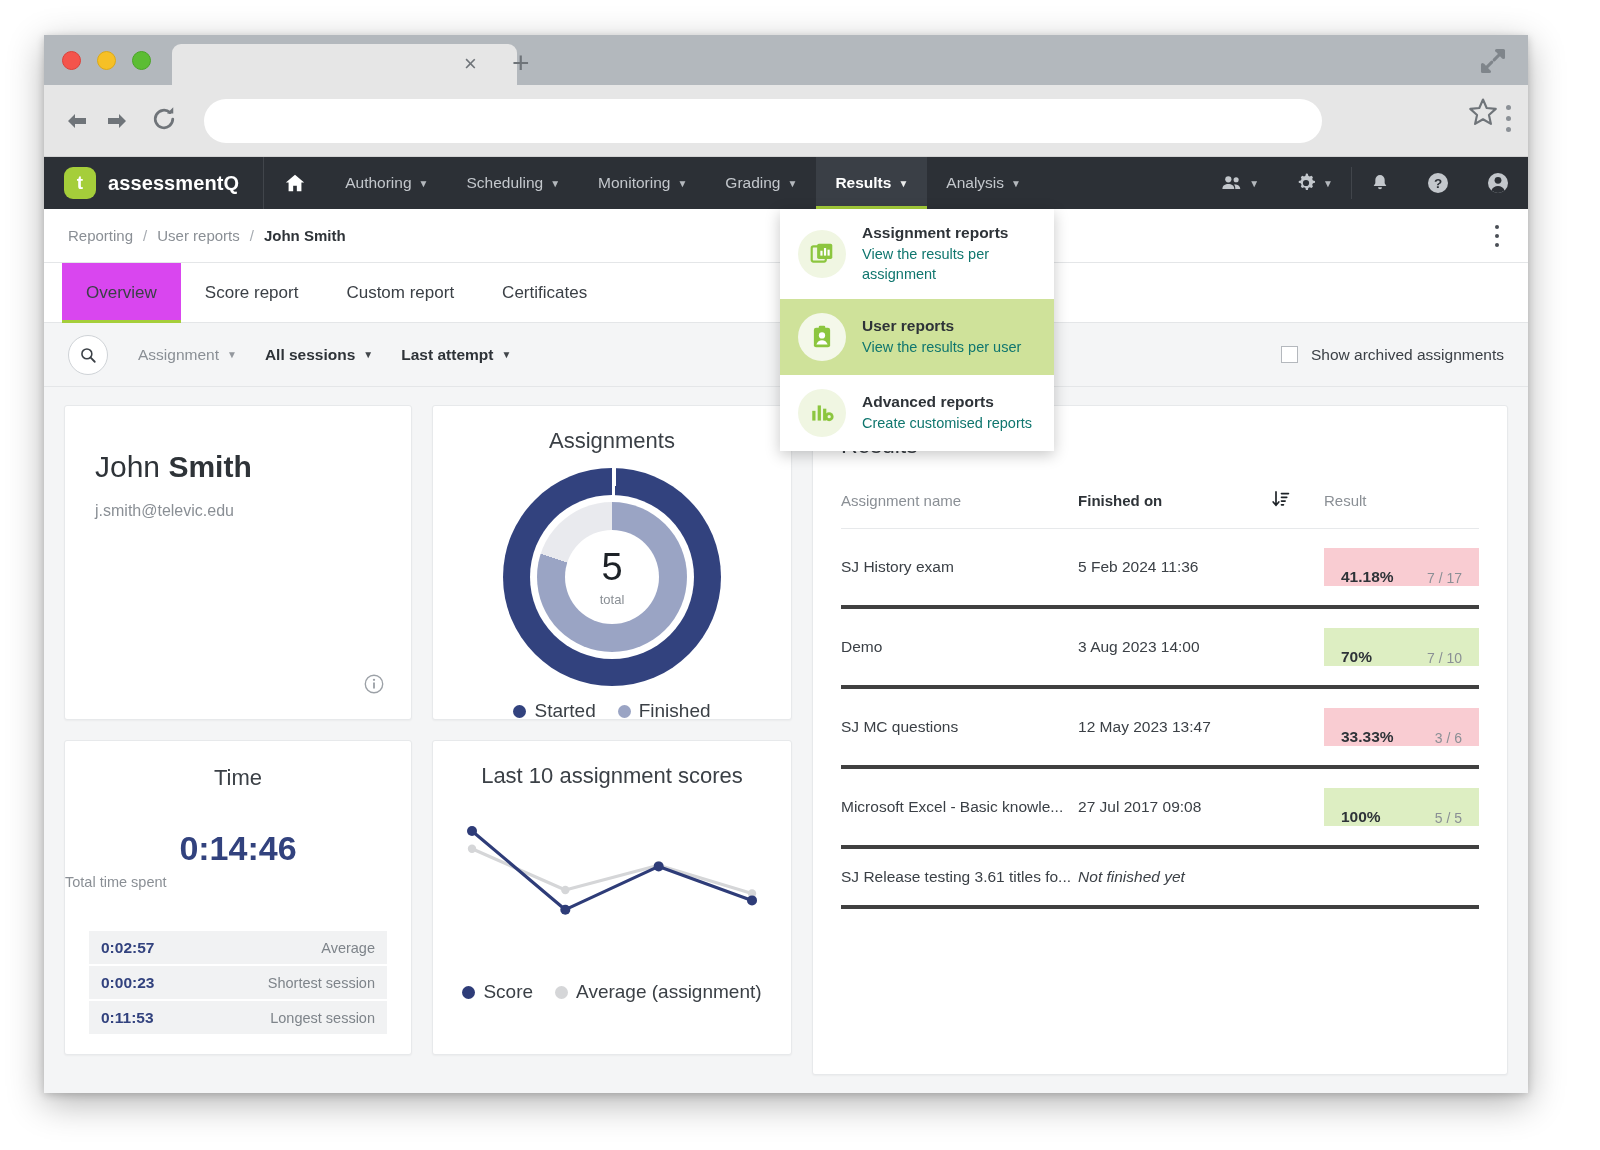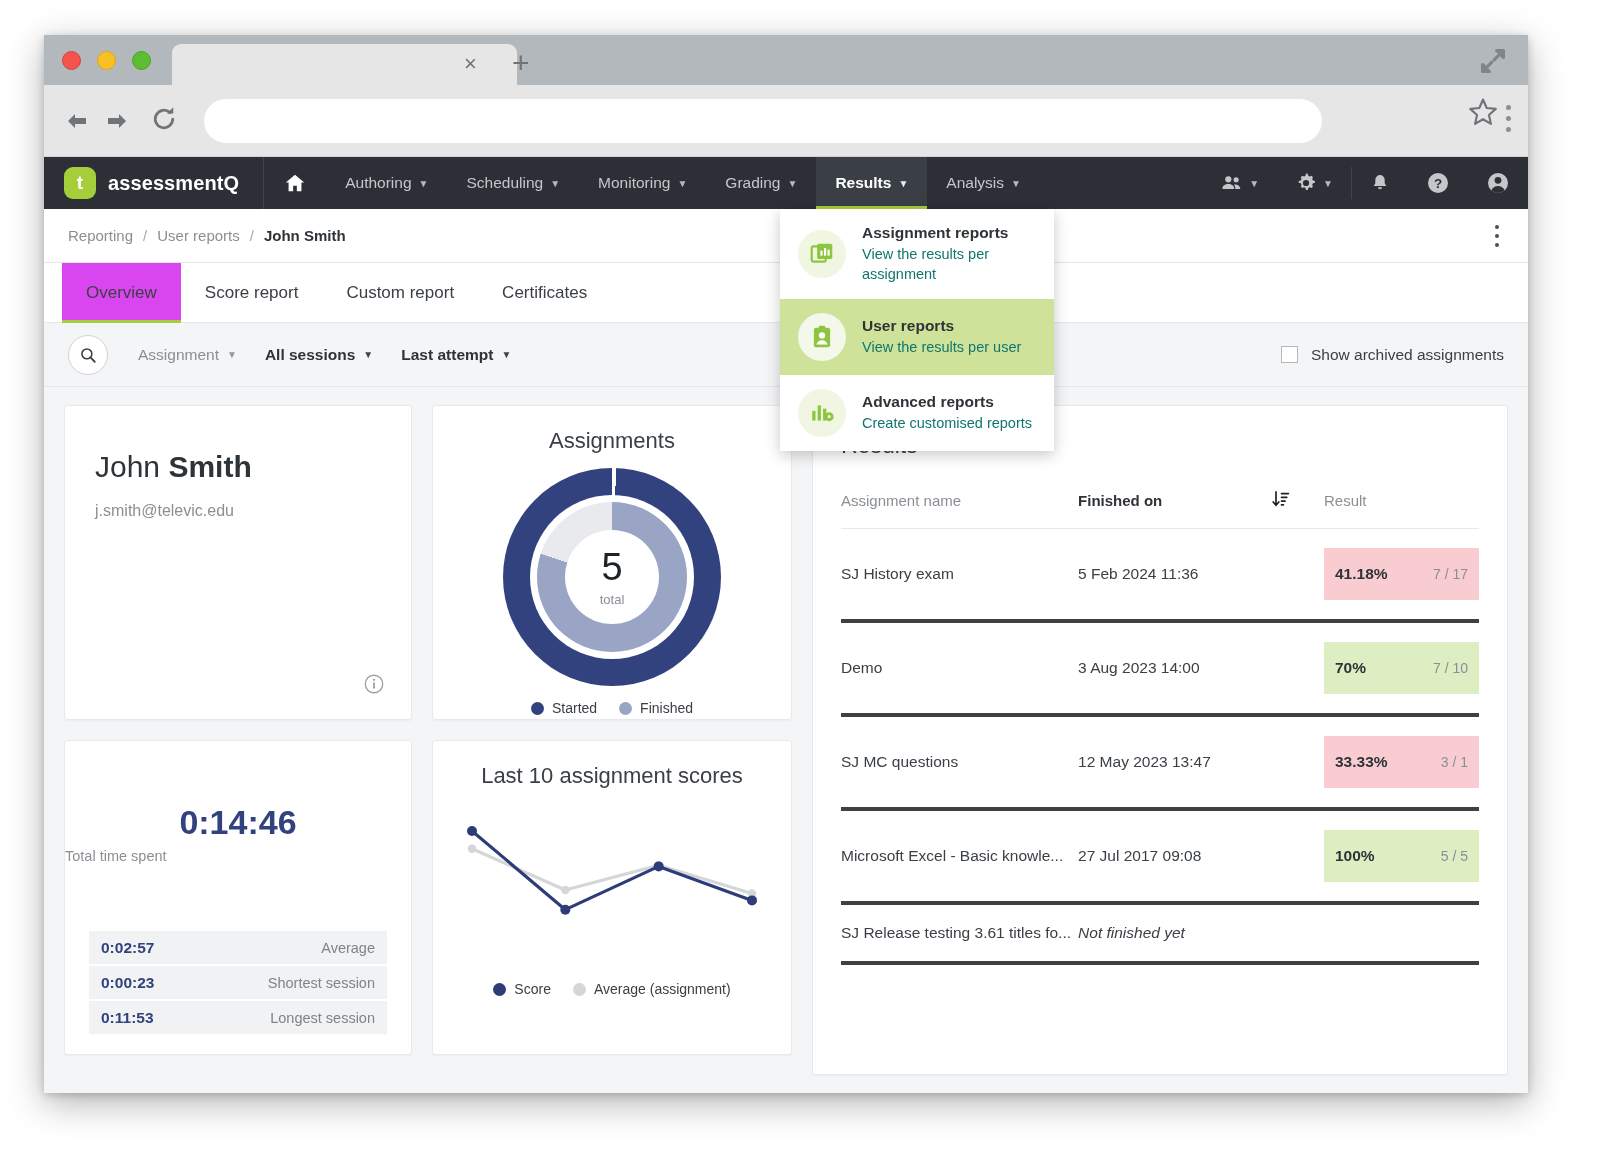--- a/index.html
+++ b/index.html
@@ -213,21 +213,21 @@
     position: absolute; inset: 34px; border-radius: 50%;
     background: conic-gradient(from 0deg, #9aa4c4 0deg 288deg, #e9eaee 288deg 360deg);
   }
   #donut-inner-hole {
     position: absolute; inset: 62px; border-radius: 50%; background: #ffffff;
     display: flex; flex-direction: column; align-items: center; justify-content: center;
   }
   #donut-total-value { font-size: 38px; color: #1d2227; font-weight: 400; line-height: 1; }
   #donut-total-label { font-size: 13px; color: #8a8f95; margin-top: 6px; }
   .legend { display: flex; align-items: center; justify-content: center; gap: 22px; margin-top: 14px; }
-  .legend-item { display: flex; align-items: center; gap: 8px; font-size: 14px; color: #3b4046; }
+  .legend-item { display: flex; align-items: center; gap: 8px; font-size: 19px; color: #3b4046; }
   .legend-dot { width: 13px; height: 13px; border-radius: 50%; }
 
   #time-card { width: 348px; padding-top: 24px; position: relative; }
   #time-total { text-align: center; font-size: 34px; font-weight: 700; color: #32427e; margin-top: 38px; }
   #time-total-label { font-size: 14.5px; color: #8a8f95; margin-top: 6px; }
   #time-rows { position: absolute; left: 24px; right: 24px; bottom: 18px; }
   .time-row {
     display: flex; justify-content: space-between; align-items: center;
     background: #f1f2f3; height: 33px; padding: 0 12px; margin-bottom: 2px;
   }
@@ -251,22 +251,22 @@
   }
   #results-table th.bold-h { color: #2e3338; font-weight: 700; }
   #results-table td {
     font-size: 15.5px; color: #3b4046; padding: 19px 0;
     border-bottom: 4px solid #404040; vertical-align: middle;
   }
   td.col-name { width: 270px; }
   td.col-date { width: 220px; }
   td.col-date.unfinished { font-style: italic; color: #3b4046; }
   .result-badge {
-    display: flex; align-items: center; justify-content: space-between;
-    width: 155px; height: 52px; padding: 0 11px;
+    display: flex; align-items: flex-end; justify-content: space-between;
+    width: 155px; height: 38px; padding: 0 17px;
   }
   .result-badge.pass { background: #ddeec2; }
   .result-badge.fail { background: #f9ccd2; }
   .result-pct { font-size: 15.5px; font-weight: 700; color: #2e3338; }
   .result-frac { font-size: 14px; color: #8a8f95; }
   #sort-icon-cell { width: 60px; }
 </style>
 </head>
 <body>
 
@@ -539,20 +539,21 @@
                 <span class="legend-dot" style="background:#9aa4c4"></span>
                 <span>Finished</span>
               </div>
             </div>
           </div>
         </div>
 
         <div class="row">
 
           <div class="card" id="time-card">
+            <div class="card-title">Time</div>
             <div id="time-total">0:14:46</div>
             <div id="time-total-label">Total time spent</div>
             <div id="time-rows">
               <div class="time-row">
                 <span class="v">0:02:57</span>
                 <span class="k">Average</span>
               </div>
               <div class="time-row">
                 <span class="v">0:00:23</span>
                 <span class="k">Shortest session</span>
@@ -632,21 +633,21 @@
                   </div>
                 </td>
               </tr>
               <tr>
                 <td class="col-name">SJ MC questions</td>
                 <td class="col-date">12 May 2023 13:47</td>
                 <td></td>
                 <td>
                   <div class="result-badge fail">
                     <span class="result-pct">33.33%</span>
-                    <span class="result-frac">3 / 1</span>
+                    <span class="result-frac">3 / 6</span>
                   </div>
                 </td>
               </tr>
               <tr>
                 <td class="col-name">Microsoft Excel - Basic knowle...</td>
                 <td class="col-date">27 Jul 2017 09:08</td>
                 <td></td>
                 <td>
                   <div class="result-badge pass">
                     <span class="result-pct">100%</span>

